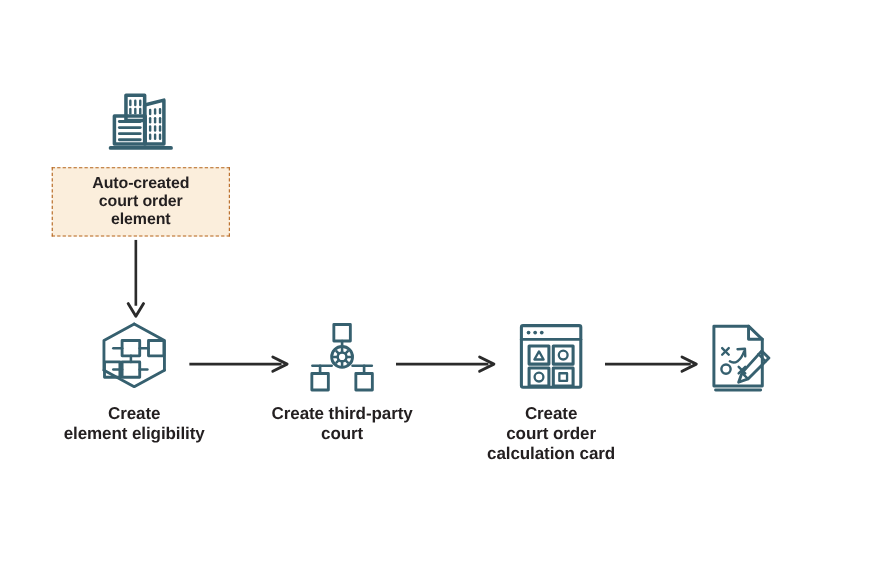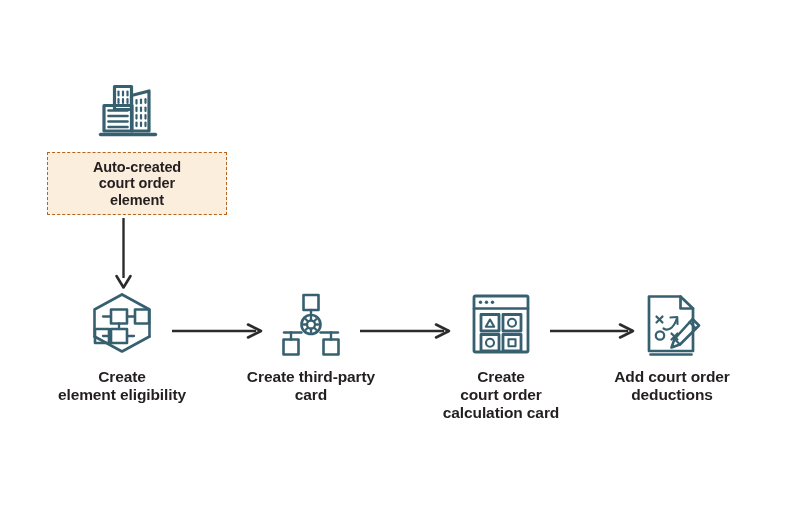--- a/index.html
+++ b/index.html
@@ -11,21 +11,21 @@
     position:relative;
   }
   #canvas{position:relative;width:802px;height:524px;}
 
   .abs{position:absolute;}
 
   
   #building-icon{left:97px;top:80px;width:62px;height:62px;}
 
   #autobox{
-    left:47px;top:152px;width:180px;height:63px;
+    left:47px;top:152px;width:162px;height:63px;
     background:#fbeedc;
     border:1.6px dashed #b5651d;
     box-sizing:border-box;
     display:flex;align-items:center;justify-content:center;
   }
   #autobox .txt{
     color:#231f20;
     font-size:14.5px;
     font-weight:bold;
     line-height:16.5px;
@@ -182,21 +182,21 @@
         <path d="M44.5 41.5 H62" stroke-width="2.4"></path>
 
         <path d="M15 41.5 V48.5" stroke-width="2.4"></path>
         <path d="M55 41.5 V48.5" stroke-width="2.4"></path>
 
         <rect x="7.5" y="48.5" width="15" height="15"></rect>
         <rect x="47.5" y="48.5" width="15" height="15"></rect>
       </svg>
     </div>
     <div class="caption">Create third-party
-card</div>
+court</div>
   </div>
 
   <div class="h-arrow" id="h-arrow-1">
     <svg viewBox="0 0 92 20" width="92" height="20" fill="none" stroke="#2b2b2b">
       <path d="M0 10 H84" stroke-width="2.4"></path>
       <path d="M76 3.5 L89 10 L76 16.5" stroke-width="2.6" stroke-linecap="round" stroke-linejoin="round" fill="none"></path>
     </svg>
   </div>
 
   <div class="step" id="step-2">
@@ -254,17 +254,15 @@
         <circle cx="23" cy="44.5" r="4.2" stroke-width="2.2"></circle>
 
         <path d="M26.5 37.5 C31 40.5 36.5 37 39.5 28.5" stroke-width="2.2" fill="none"></path>
         <path d="M33.5 26.5 L40.2 26 L40.5 33" stroke-width="2.2" fill="none"></path>
 
         <path d="M55.5 28 L62 34.5 L43 53.5 L34.5 56.5 L37.5 48 Z" stroke-width="2.6"></path>
         <path d="M52.5 31 L59 37.5" stroke-width="2.2"></path>
         <path d="M37.5 48 L43 53.5" stroke-width="2.2"></path>
       </svg>
     </div>
-    <div class="caption">Add court order
-deductions</div>
   </div>
 
 </div>
 
 </body></html>

